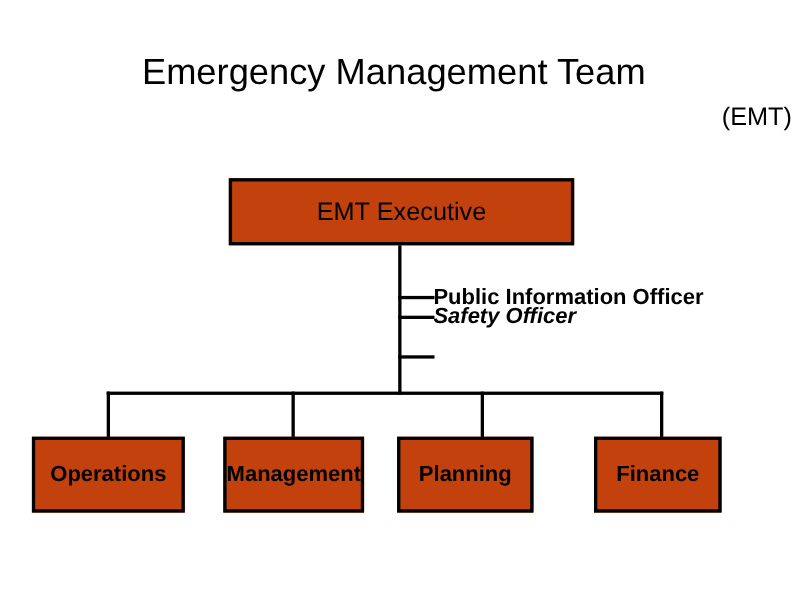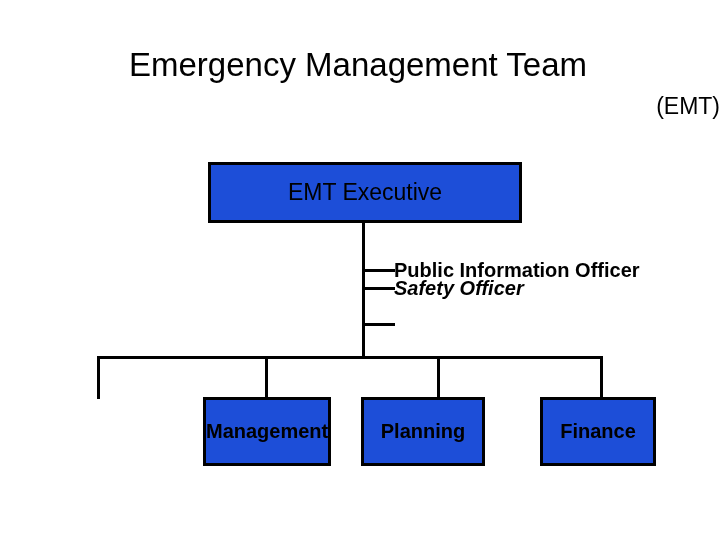--- a/index.html
+++ b/index.html
@@ -41,21 +41,21 @@
     font-weight: normal;
     line-height: 26px;
     white-space: nowrap;
   }
 
   
   .node {
     position: absolute;
     box-sizing: border-box;
     border: 3px solid #000000;
-    background: #1d4ed8;
+    background: #c2410c;
     display: flex;
     align-items: center;
     overflow: hidden;
   }
   .node .node-label {
     width: 100%;
     text-align: center;
     white-space: nowrap;
   }
 
@@ -146,20 +146,23 @@
   <div class="staff-label staff-1">Safety Officer</div>
 
   <div class="staff-stub staff-2"></div>
 
   <div class="line hline bus"></div>
   <div class="line vline drop-ops"></div>
   <div class="line vline drop-log"></div>
   <div class="line vline drop-pla"></div>
   <div class="line vline drop-fin"></div>
 
+  <div class="node node-row2 node-operations">
+    <span class="node-label">Operations</span>
+  </div>
 
   <div class="node node-row2 node-logistics">
     <span class="node-label">Management</span>
   </div>
 
   <div class="node node-row2 node-planning">
     <span class="node-label">Planning</span>
   </div>
 
   <div class="node node-row2 node-finance">

